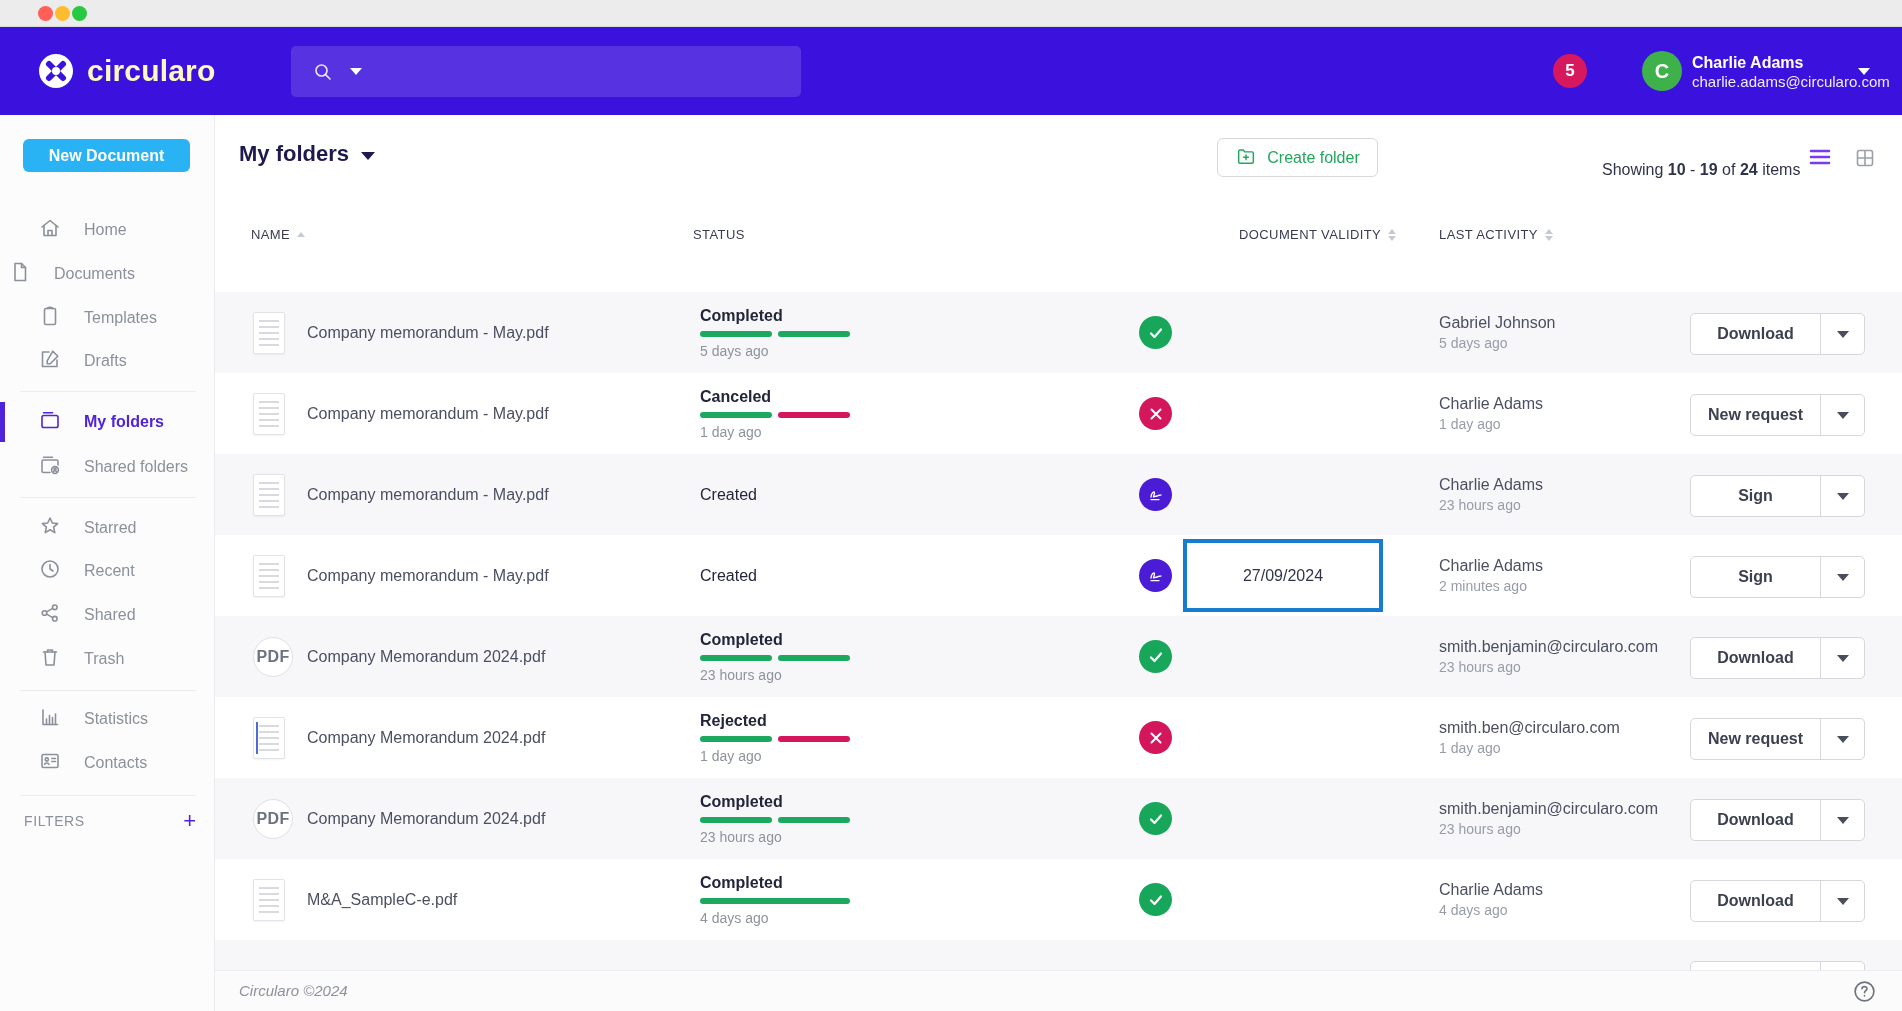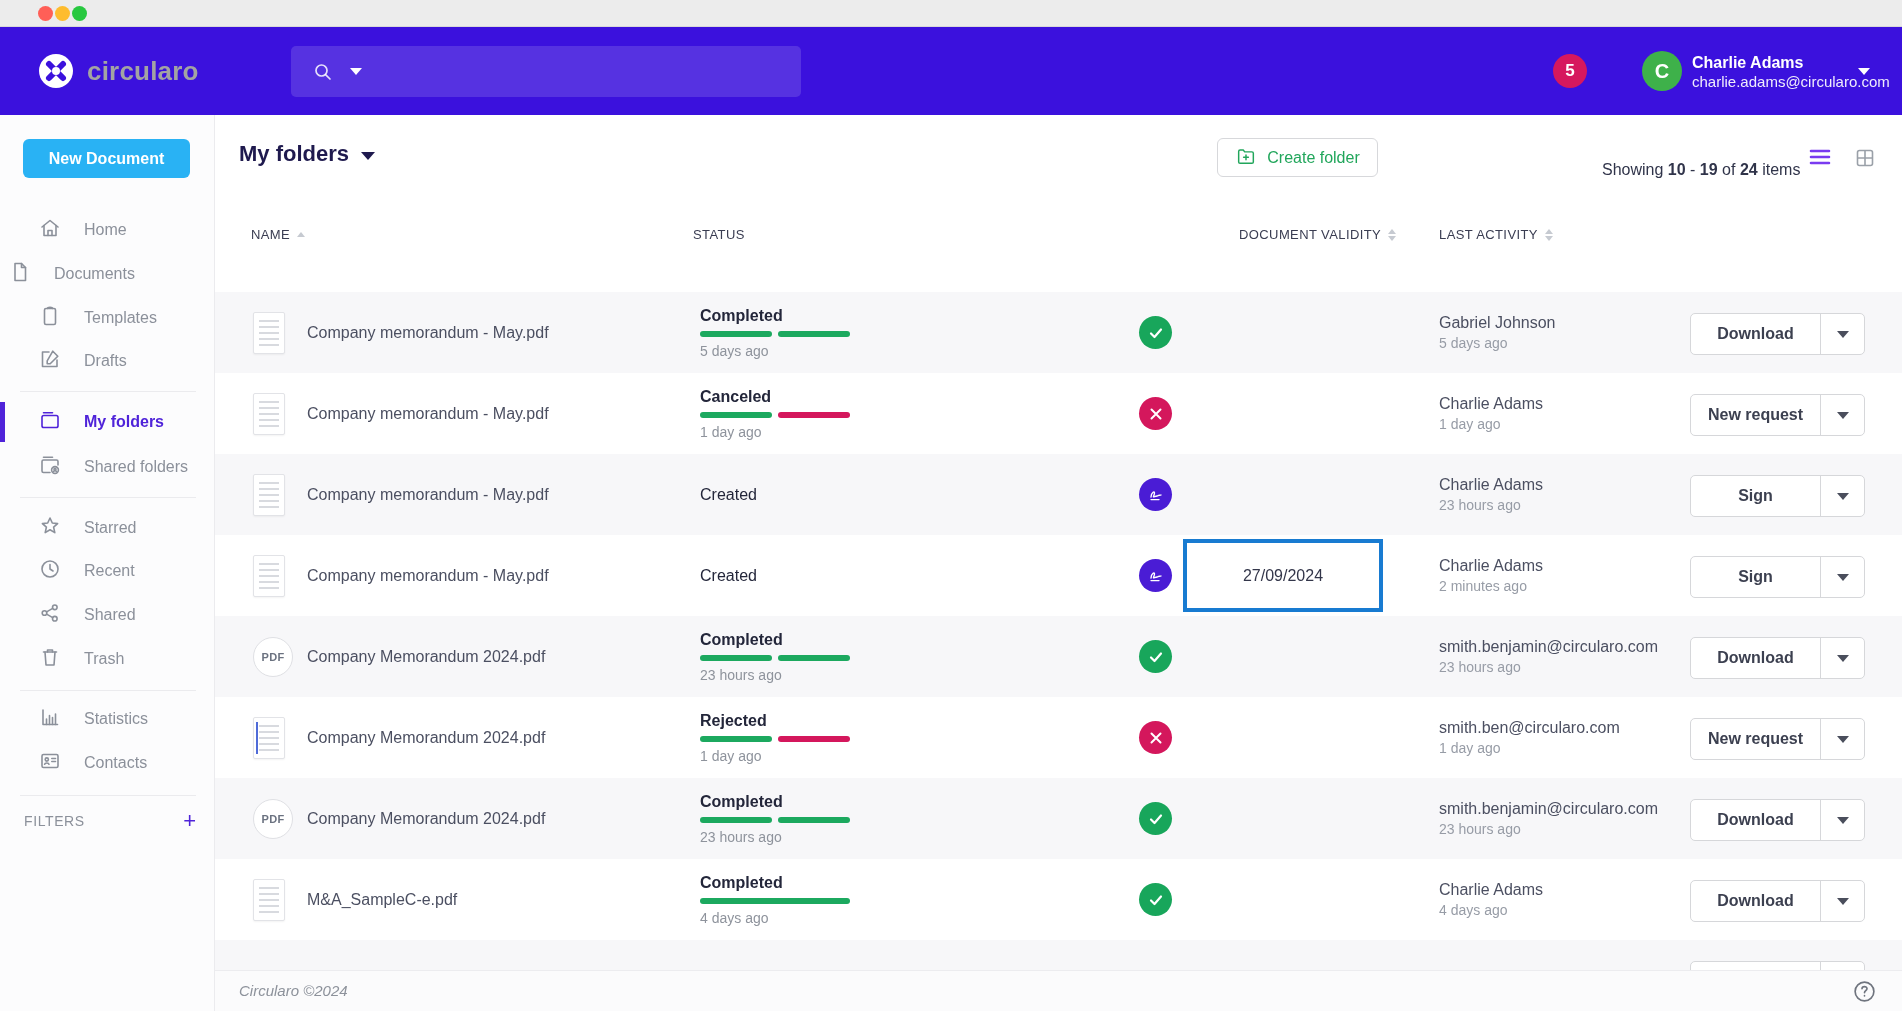--- a/index.html
+++ b/index.html
@@ -11,37 +11,37 @@
   #titlebar { position:absolute; top:0; left:0; width:100%; height:27px; background:#ececec; border-bottom:1px solid #d9d9d9; }
   .light { position:absolute; top:6px; width:15px; height:15px; border-radius:50%; }
   .light.red { left:38px; background:#ff5f57; }
   .light.yellow { left:55px; background:#febc2e; }
   .light.green { left:72px; background:#28c840; }
 
   
   #appheader { position:absolute; top:27px; left:0; width:100%; height:88px; background:#3b11dd; }
   .brand { position:absolute; left:36px; top:24px; display:flex; align-items:center; gap:11px; }
   .brand svg { display:block; }
-  .brand-name { color:#a3a3a3; font-size:26px; font-weight:700; letter-spacing:0.2px; }
+  .brand-name { color:#fef9c3; font-size:30px; font-weight:700; letter-spacing:0.2px; }
   .search { position:absolute; left:291px; top:19px; width:510px; height:51px; background:rgba(255,255,255,0.14); border-radius:5px; display:flex; align-items:center; }
   .search-icon { margin-left:22px; display:flex; }
   .search input { flex:1; background:transparent; border:none; outline:none; color:#fff; font-size:17px; padding-left:14px; font-family:inherit; }
   .search input::placeholder { color:rgba(255,255,255,0.8); }
   .search-caret { width:46px; display:flex; justify-content:center; cursor:pointer; }
   .caret-down { width:0; height:0; border-left:6px solid transparent; border-right:6px solid transparent; border-top:7px solid #fff; }
   .notif { position:absolute; left:1553px; top:27px; width:34px; height:34px; border-radius:50%; background:#d6185e; color:#fff; font-size:17px; font-weight:700; display:flex; align-items:center; justify-content:center; cursor:pointer; }
   .avatar { position:absolute; left:1642px; top:24px; width:40px; height:40px; border-radius:50%; background:#3eb14a; color:#fff; font-size:20px; font-weight:700; display:flex; align-items:center; justify-content:center; }
   .userbox { position:absolute; left:1692px; top:26px; color:#fff; cursor:pointer; }
   .user-name { font-size:16px; font-weight:700; line-height:20px; }
   .user-email { font-size:15px; color:rgba(255,255,255,0.92); line-height:18px; }
   .user-caret { position:absolute; left:1858px; top:48px; cursor:pointer; }
 
   
   #sidebar { position:absolute; left:0; top:115px; width:215px; height:896px; background:#fcfcfd; border-right:1px solid #ebebee; }
-  .new-doc { position:absolute; left:23px; top:24px; width:167px; height:39px; background:#29b2f4; border:none; border-radius:6px; color:#fff; font-size:16px; font-weight:700; cursor:pointer; font-family:inherit; }
+  .new-doc { position:absolute; left:23px; top:24px; width:167px; height:33px; background:#29b2f4; border:none; border-radius:6px; color:#fff; font-size:16px; font-weight:700; cursor:pointer; font-family:inherit; }
   .nav-item { position:absolute; left:0; width:100%; height:44px; display:flex; align-items:center; padding-left:38px; gap:22px; color:#8b909a; font-size:16px; cursor:pointer; }
   .nav-item svg { flex:0 0 auto; }
   .nav-item.active { color:#4f23d9; font-weight:700; }
   .nav-item.active::before { content:""; position:absolute; left:0; top:2px; bottom:2px; width:5px; background:#4f23d9; }
   .side-divider { position:absolute; left:20px; right:18px; height:1px; background:#ebebee; }
   .filters-row { position:absolute; left:24px; right:18px; top:691px; height:30px; display:flex; align-items:center; justify-content:space-between; }
   .filters-label { color:#8b909a; font-size:14px; letter-spacing:0.6px; }
   .filters-add { color:#4f23d9; font-size:22px; font-weight:400; cursor:pointer; line-height:22px; }
 
   
@@ -67,21 +67,21 @@
 
   
   #rows { position:absolute; top:177px; left:0; width:100%; height:678px; overflow:hidden; }
   .trow { position:relative; width:100%; height:81px; cursor:pointer; }
   .trow.shade { background:#f7f7f9; }
   .cell-icon { position:absolute; left:38px; top:0; height:100%; display:flex; align-items:center; }
   .thumb { width:32px; height:42px; background:#fff; border:1px solid #e2e3e7; border-radius:2px; position:relative; box-shadow:0 1px 2px rgba(0,0,0,0.05); }
   .thumb::before { content:""; position:absolute; left:5px; right:5px; top:7px; bottom:6px;
     background:repeating-linear-gradient(#d8dadf 0 2px, transparent 2px 6px); }
   .thumb.blue-edge::after { content:""; position:absolute; left:2px; top:4px; bottom:4px; width:2px; background:#4f6bd8; }
-  .pdfbadge { width:40px; height:40px; border-radius:50%; background:#fff; border:1px solid #dfe0e4; color:#6b7280; font-size:11px; font-weight:700; letter-spacing:0.4px; display:flex; align-items:center; justify-content:center; }
+  .pdfbadge { width:40px; height:40px; border-radius:50%; background:#fff; border:1px solid #dfe0e4; color:#6b7280; font-size:16px; font-weight:700; letter-spacing:0.4px; display:flex; align-items:center; justify-content:center; }
   .cell-name { position:absolute; left:92px; top:0; height:100%; display:flex; align-items:center; font-size:16px; color:#4b4f61; max-width:380px; }
   .cell-status { position:absolute; left:485px; top:0; height:100%; width:170px; display:flex; flex-direction:column; justify-content:center; gap:6px; }
   .st-label { font-size:16px; color:#23263a; }
   .st-label.bold { font-weight:700; }
   .bar { width:150px; height:6px; display:flex; gap:6px; }
   .bar span { height:6px; border-radius:3px; }
   .st-time { font-size:14px; color:#8e939c; }
   .cell-badge { position:absolute; left:924px; top:0; height:100%; display:flex; align-items:center; }
   .badge-circle { width:33px; height:33px; border-radius:50%; display:flex; align-items:center; justify-content:center; }
   .badge-check { background:#18a65b; }

